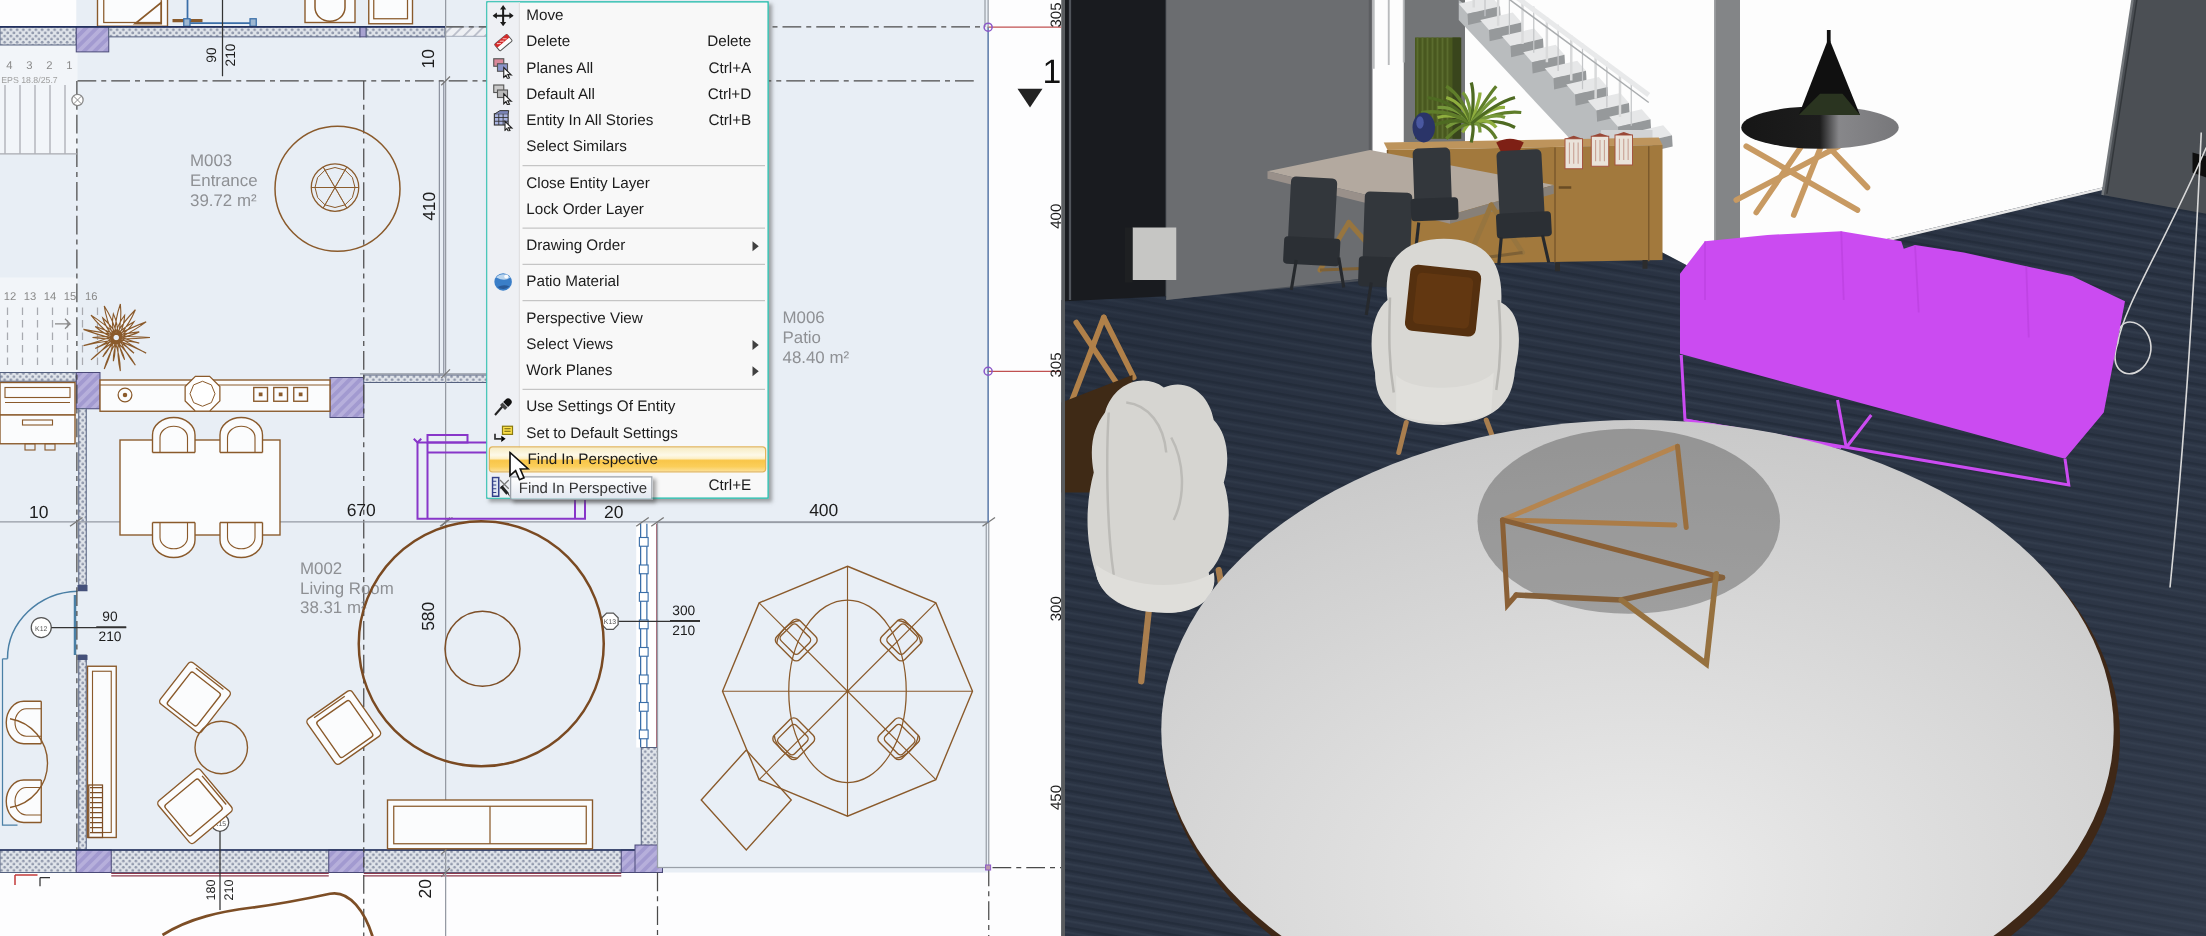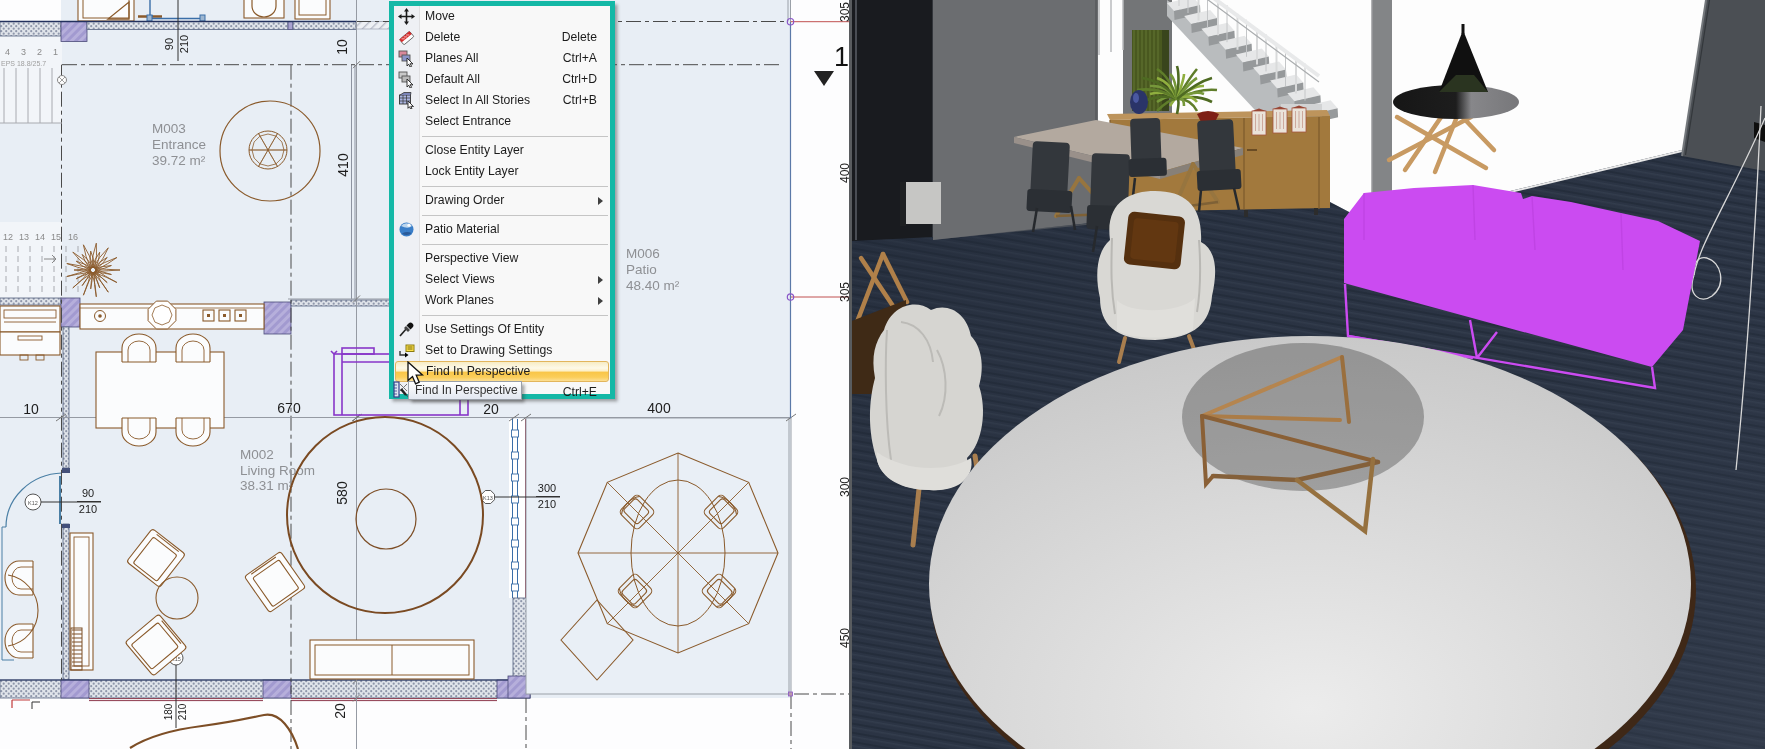--- a/index.html
+++ b/index.html
@@ -1,20 +1,20 @@
 <!DOCTYPE html>
 <html><head><meta charset="utf-8"><title>p</title><style>
 html,body{margin:0;padding:0}
 #stage{position:relative;width:1765px;height:749px;overflow:hidden;background:#fff;
   font-family:"Liberation Sans",sans-serif}
 #plan{position:absolute;left:0;top:0}
 #view3d{position:absolute;left:849px;top:0}
 #divider{position:absolute;left:849px;top:0;width:3px;height:749px;background:#595c5f}
 #menu{position:absolute;left:389px;top:1px;width:226px;height:398px;background:#f8f8f8;
-  border:5px solid #14b8a6;box-shadow:2.5px 2.5px 3px rgba(80,80,80,.5);box-sizing:border-box}
+  border:1px solid #14b8a6;box-shadow:2.5px 2.5px 3px rgba(80,80,80,.5);box-sizing:border-box}
 #menu:before{content:"";position:absolute;left:0;top:0;width:25px;height:100%;
   background:#eef0f4;border-right:1px solid #e0e0e2}
 .mi{position:relative;height:21px;line-height:21px;font-size:12.2px;color:#1c1c1c;white-space:nowrap}
 .mi .lb{position:absolute;left:31px;top:0}
 .mi .sc{position:absolute;right:13px;top:0}
 .mi .ic{position:absolute;left:4px;top:2px}
 .mi .ar{position:absolute;right:7px;top:6.5px;width:0;height:0;
   border-left:5px solid #404040;border-top:4.5px solid transparent;border-bottom:4.5px solid transparent}
 .sep{height:8px;position:relative}
 .sep div{position:absolute;left:28px;right:2px;top:3.5px;border-top:1px solid #c5c5c5}
@@ -596,34 +596,34 @@
         <span class="lb">Default All</span>
         <span class="sc">Ctrl+D</span>
       </div>
       <div class="mi">
         <span class="ic"><svg width="17" height="17" viewBox="0 0 17 17">
             <rect x="1.5" y="3" width="11" height="9" fill="#aab4e0" stroke="#333" stroke-width="0.9"></rect>
             <path d="M1.5,6 h11 M1.5,9 h11 M5,3 v9 M8.5,3 v9" stroke="#333" stroke-width="0.7"></path>
             <path d="M2,3 L6,0.5 L13,0.5 L12.5,3" fill="#7a84b8" stroke="#333" stroke-width="0.8"></path>
             <polygon points="10,9 15.5,14.5 12.8,14.2 14,16.6 12.6,17 11.5,14.7 10,16.3" fill="#fff" stroke="#222" stroke-width="0.9"></polygon>
           </svg></span>
-        <span class="lb">Select In All Stories</span>
+        <span class="lb">Entity In All Stories</span>
         <span class="sc">Ctrl+B</span>
       </div>
       <div class="mi">
-        <span class="lb">Select Entrance</span>
+        <span class="lb">Select Similars</span>
       </div>
       <div class="sep">
         <div></div>
       </div>
       <div class="mi">
         <span class="lb">Close Entity Layer</span>
       </div>
       <div class="mi">
-        <span class="lb">Lock Entity Layer</span>
+        <span class="lb">Lock Order Layer</span>
       </div>
       <div class="sep">
         <div></div>
       </div>
       <div class="mi">
         <span class="lb">Drawing Order</span>
         <span class="ar"></span>
       </div>
       <div class="sep">
         <div></div>
@@ -662,21 +662,21 @@
           </svg></span>
         <span class="lb">Use Settings Of Entity</span>
       </div>
       <div class="mi">
         <span class="ic"><svg width="17" height="17" viewBox="0 0 17 17">
             <path d="M2,9 L2,13 L7,13" fill="none" stroke="#333" stroke-width="1.4"></path>
             <polygon points="7,10.5 7,15.5 10.5,13"></polygon>
             <rect x="8" y="3" width="8" height="6.5" fill="#ffe24a" stroke="#8a7a10" stroke-width="1"></rect>
             <path d="M9.5,5 h5 M9.5,7 h5" stroke="#6a5c0c" stroke-width="0.9"></path>
           </svg></span>
-        <span class="lb">Set to Drawing Settings</span>
+        <span class="lb">Set to Default Settings</span>
       </div>
       <div class="mi hi">
         <span class="lb">Find In Perspective</span>
       </div>
       <div class="mi">
         <span class="lb"></span>
         <span class="sc">Ctrl+E</span>
       </div>
     </div>
     <div id="ttip">Find In Perspective</div>

